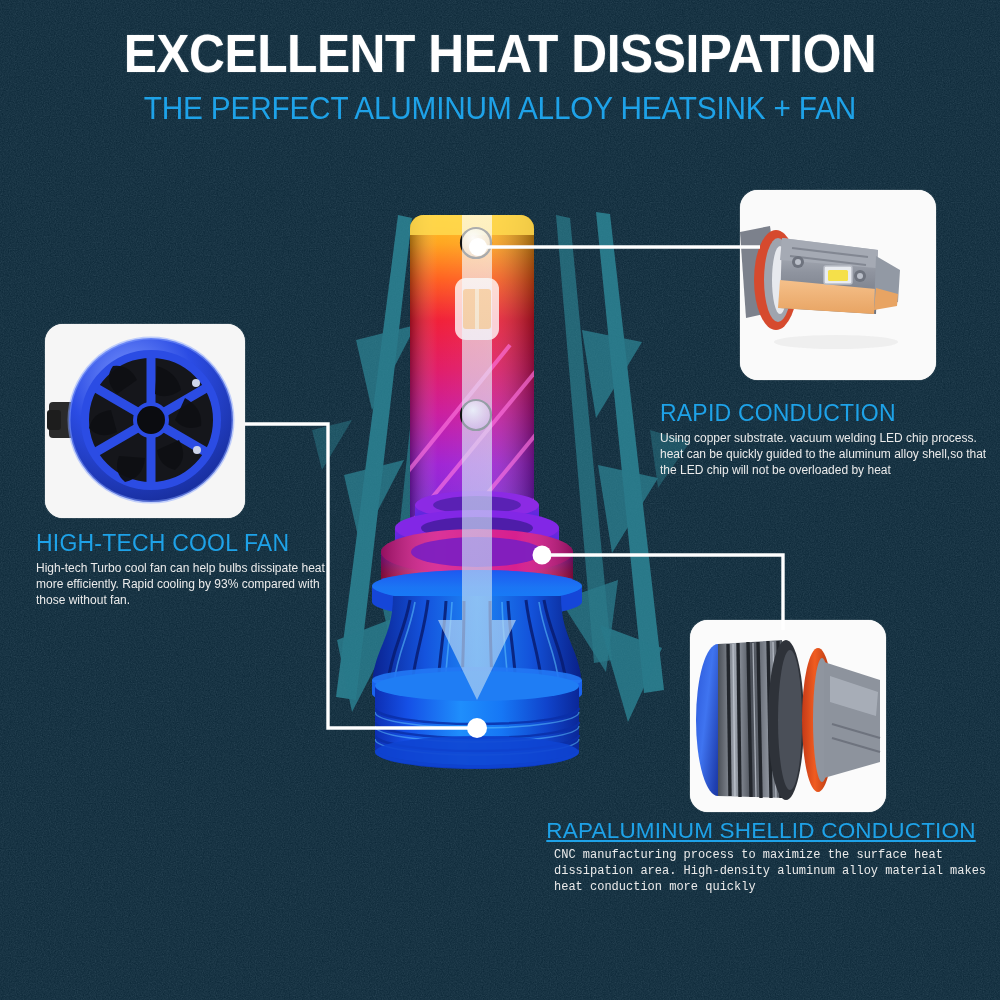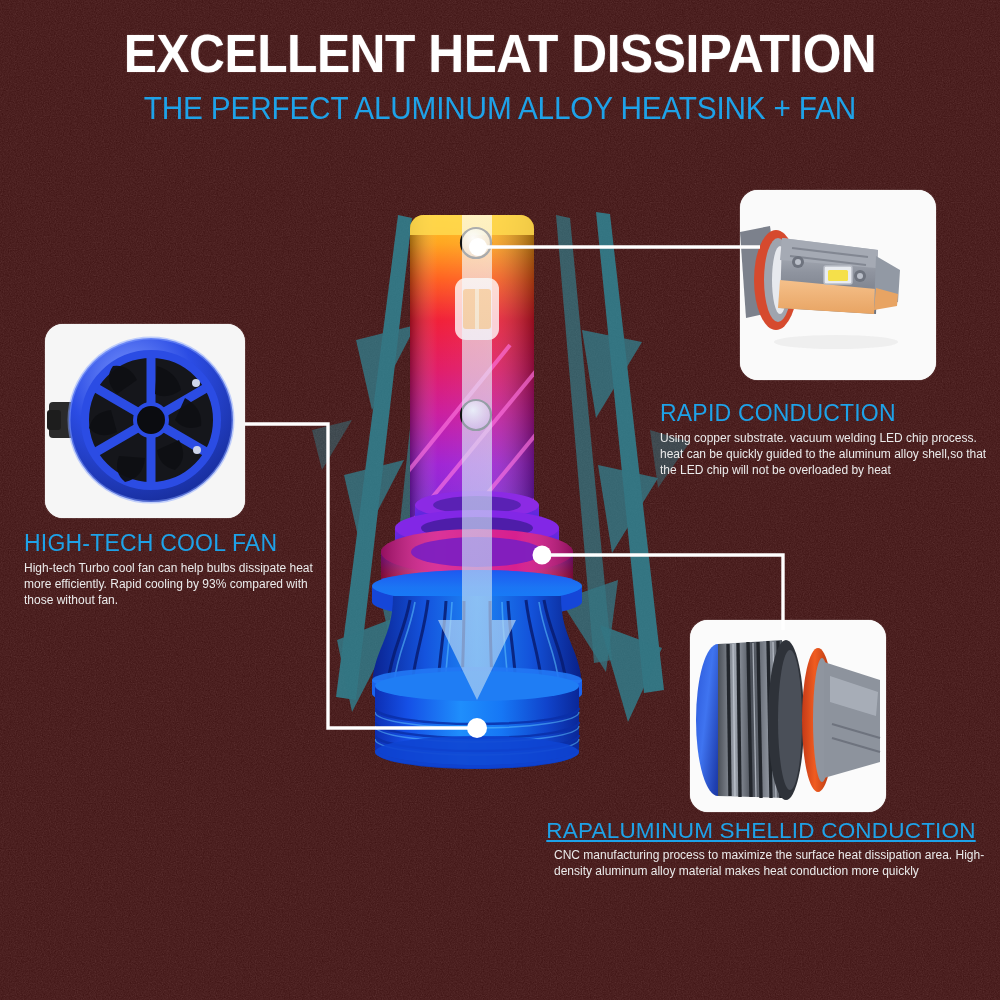--- a/index.html
+++ b/index.html
@@ -8,21 +8,21 @@
     font-family:"Liberation Sans", sans-serif;
     background:#0a0a0a;
     overflow:hidden;
     position:relative;
   }
 
   
   #stage {
     position:absolute; inset:0;
     width:1000px; height:1000px;
-    background:#7f1d1d;
+    background:#0c4a6e;
     overflow:hidden;
   }
   #noise {
     position:absolute; inset:0;
     opacity:.55;
     pointer-events:none;
   }
 
   
   .hdr-wrap { position:absolute; top:0; left:0; width:1000px; text-align:center; z-index:20; }
@@ -467,28 +467,28 @@
 
       <path d="M134,42 L190,60 L190,142 L134,158 Z" fill="#8d939d"></path>
       <path d="M140,56 L188,72 L186,96 L140,82 Z" fill="#aeb4be" opacity=".8"></path>
       <g stroke="#6e737e" stroke-width="2.2" fill="none">
         <line x1="142" y1="104" x2="190" y2="118"></line>
         <line x1="142" y1="118" x2="190" y2="132"></line>
       </g>
     </svg>
   </div>
 
-  <div class="callout" style="left:24px; top:530px; width:300px;">
+  <div class="callout" style="left:36px; top:530px; width:300px;">
     <h3>HIGH-TECH COOL FAN</h3>
     <p>High-tech Turbo cool fan can help bulbs dissipate heat more efficiently. Rapid cooling by 93% compared with those without fan.</p>
   </div>
 
   <div class="callout" style="left:660px; top:400px; width:336px; text-align:left;">
     <h3 style="">RAPID CONDUCTION</h3>
     <p>Using copper substrate. vacuum welding LED chip process. heat can be quickly guided to the aluminum alloy shell,so that the LED chip will not be overloaded by heat</p>
   </div>
 
   <div class="callout" style="left:526px; top:818px; width:470px;">
     <h3 style="text-align:center; font-size:22.5px;text-decoration:underline;">RAPALUMINUM SHELLID CONDUCTION</h3>
-    <p style="margin-left:28px;">CNC manufacturing process to maximize the surface heat dissipation area. High-density aluminum alloy material makes heat conduction more quickly</p>
+    <p style="margin-left:28px;font-family:Liberation Mono, monospace;">CNC manufacturing process to maximize the surface heat dissipation area. High-density aluminum alloy material makes heat conduction more quickly</p>
   </div>
 
 </div>
 
 </body></html>

